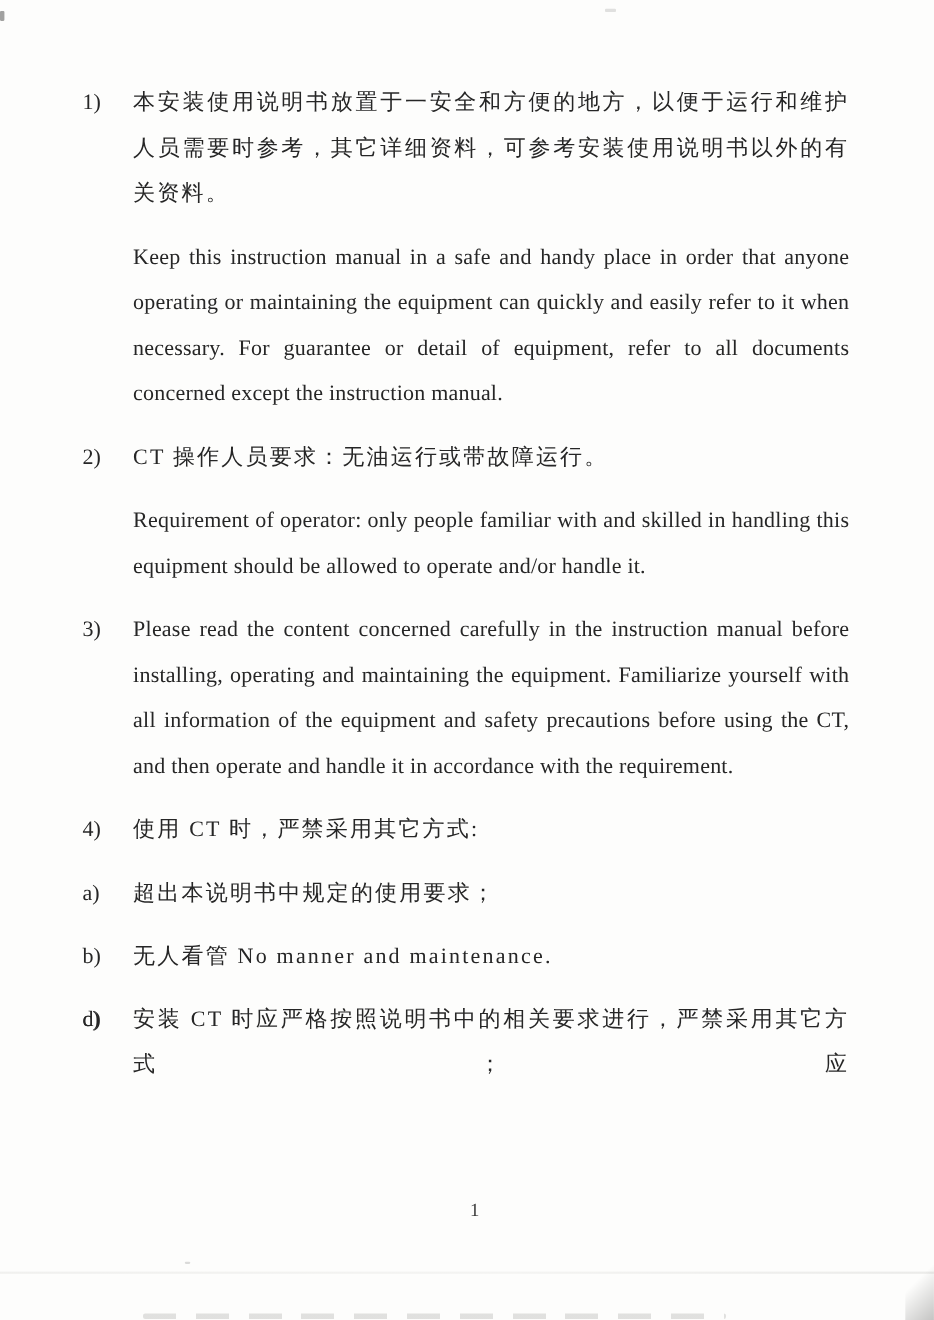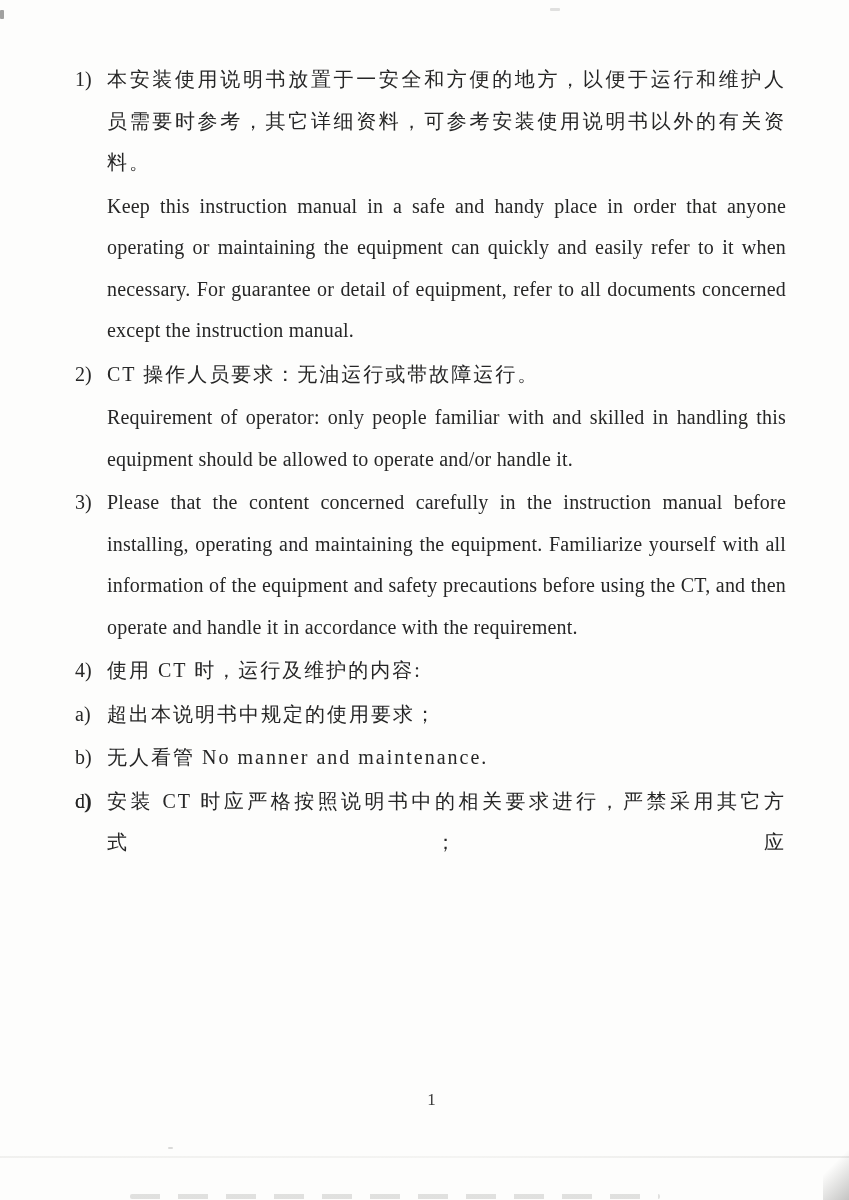--- a/index.html
+++ b/index.html
@@ -20,21 +20,21 @@
   }
   .item { position: relative; padding-left: 30px; }
   .item .label {
     position: absolute;
     left: 0;
     top: 0;
     font-size: 20px;
     line-height: 41.5px;
   }
   .content p {
-    margin: 2px;
+    margin: 16px;
     font-size: 20px;
     line-height: 41.5px;
     text-align: justify;
   }
   .zh { letter-spacing: 2px; }
   .en { margin-left: 8px; letter-spacing: 0.2px; }
   .force-last { text-align-last: justify; font-family: Liberation Serif, serif; }
   .page-footer {
     position: absolute;
     top: 1090px;
@@ -93,26 +93,26 @@
     </section>
 
     <section class="item">
       <span class="label">2)</span>
       <p class="zh">CT 操作人员要求：无油运行或带故障运行。</p>
       <p class="en">Requirement of operator: only people familiar with and skilled in handling this equipment should be allowed to operate and/or handle it.</p>
     </section>
 
     <section class="item">
       <span class="label">3)</span>
-      <p class="en">Please that the content concerned carefully in the instruction manual before installing, operating and maintaining the equipment. Familiarize yourself with all information of the equipment and safety precautions before using the CT, and then operate and handle it in accordance with the requirement.</p>
+      <p class="en">Please read the content concerned carefully in the instruction manual before installing, operating and maintaining the equipment. Familiarize yourself with all information of the equipment and safety precautions before using the CT, and then operate and handle it in accordance with the requirement.</p>
     </section>
 
     <section class="item">
       <span class="label">4)</span>
-      <p class="zh">使用 CT 时，运行及维护的内容:</p>
+      <p class="zh">使用 CT 时，严禁采用其它方式:</p>
     </section>
 
     <section class="item">
       <span class="label">a)</span>
       <p class="zh">超出本说明书中规定的使用要求；</p>
     </section>
 
     <section class="item">
       <span class="label">b)</span>
       <p class="zh">无人看管 No manner and maintenance.</p>

